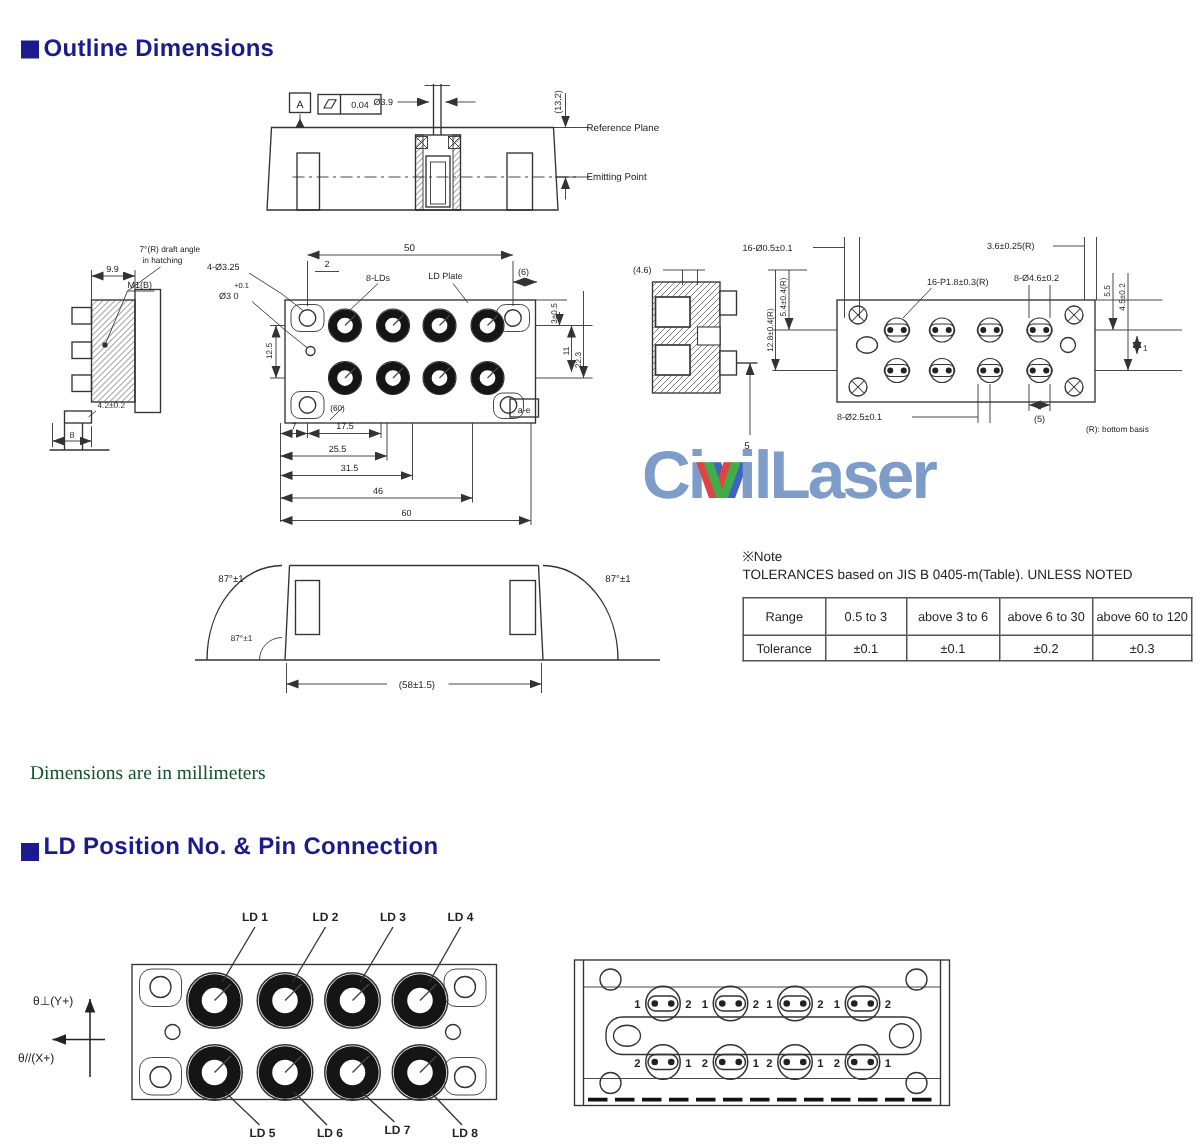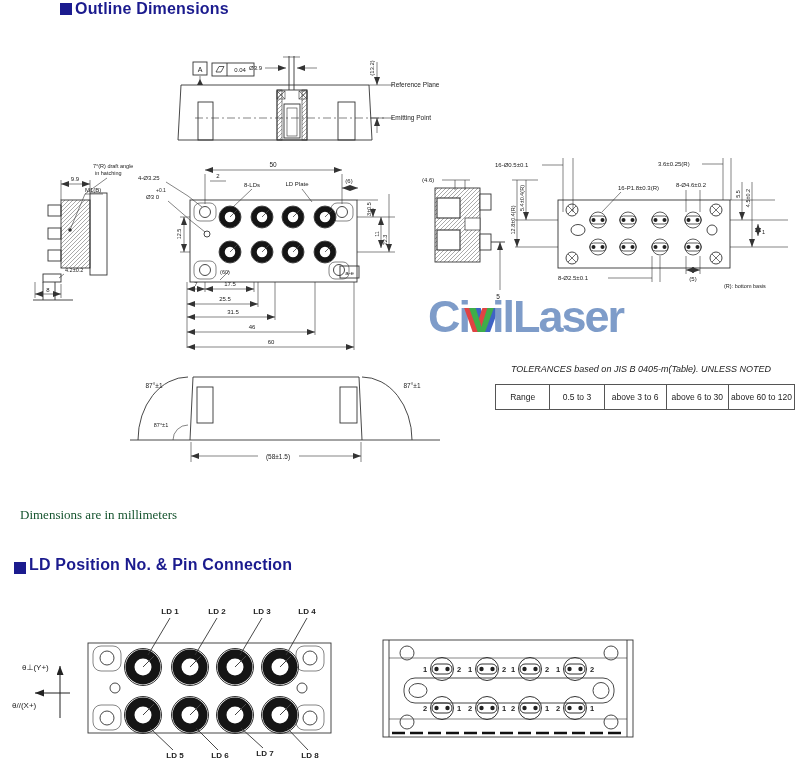--- a/index.html
+++ b/index.html
@@ -10,40 +10,40 @@
             font-size:16px;letter-spacing:0.2px;}
   .sec-bullet{width:12px;height:12px;background:#1b1b8e;display:inline-block;margin-right:1px;}
   .units{font-family:"Liberation Serif",serif;font-size:13px;color:#14532d;margin-top:24px;}
   
   .logo{font-weight:bold;font-size:45px;line-height:1;
         letter-spacing:-2px;color:#7e9cc9;white-space:nowrap;}
   .logo .v{color:#3fae49;text-shadow:-5px 0 0 #e04343,5px 0 0 #3e63c4;}
   
   .note{font-size:9px;color:#222;}
   .note .mark{margin:0 0 1px 0;}
-  .note .tl{margin:0 0 10px 16px;font-style:italic;}
+  .note .tl{margin:0 0 10px 0;}
   .note .cap{margin:0 0 1px 0;font-size:8.5px;}
   table.tol{border-collapse:collapse;font-size:8.5px;color:#222;}
   table.tol td{border:1px solid #555;text-align:center;vertical-align:middle;
                padding:1px 2px;height:14px;}
   table.tol tr.hd td{height:22px;}
   td.c0{width:50px;} td.c1{width:50px;} td.c2{width:58px;} td.c3{width:58px;} td.c4{width:62px;}
   
   svg{overflow:visible;}
   svg text{font-family:"Liberation Sans",sans-serif;fill:#222;}
   .ln{stroke:#333;fill:none;stroke-width:0.9;}
   .lt{stroke:#333;fill:none;stroke-width:0.6;}
   .cl{stroke:#333;fill:none;stroke-width:0.6;stroke-dasharray:8 3 2 3;}
 </style>
 </head>
 <body>
 
 <div id="canvas">
 
-  <div class="abs sec-head" style="left:14px;top:0;margin-left:46px;">
+  <div class="abs sec-head" style="left:14px;top:24px;">
     <span class="sec-bullet"></span>
     <span>Outline Dimensions</span>
   </div>
 
   <svg class="abs" style="left:165px;top:50px;" width="300" height="100" viewBox="0 0 300 100">
     <defs>
       <pattern id="hT" width="4" height="4" patternUnits="userSpaceOnUse">
         <path d="M0,4 L4,0" stroke="#555" stroke-width="0.5"></path>
       </pattern>
       <marker id="arT" markerWidth="9" markerHeight="8" refX="8" refY="3" orient="auto-start-reverse" markerUnits="userSpaceOnUse">
@@ -344,29 +344,37 @@
       <text x="203" y="131" font-size="6" text-anchor="middle">(5)</text>
       <text x="234" y="138" font-size="5.5">(R): bottom basis</text>
     </g>
   </svg>
 
   <div class="abs logo" style="left:428px;top:294px;">
     <span>Ci</span><span class="v">v</span><span>ilLaser</span>
   </div>
 
   <div class="abs note" style="left:495px;top:364px;width:300px;">
+    <p class="mark">※Note</p>
     <p class="tl">TOLERANCES based on JIS B 0405-m(Table). UNLESS NOTED</p>
     <table class="tol">
       <tbody>
           <tr class="hd">
         <td class="c0">Range</td>
         <td class="c1">0.5 to 3</td>
         <td class="c2">above 3 to 6</td>
         <td class="c3">above 6 to 30</td>
         <td class="c4">above 60 to 120</td>
+      </tr>
+      <tr>
+        <td>Tolerance</td>
+        <td>±0.1</td>
+        <td>±0.1</td>
+        <td>±0.2</td>
+        <td>±0.3</td>
       </tr>
     </tbody>
       </table>
   </div>
 
   <svg class="abs" style="left:125px;top:370px;" width="320" height="118" viewBox="0 0 320 118">
     <defs>
       <marker id="arD" markerWidth="9" markerHeight="8" refX="8" refY="3" orient="auto-start-reverse" markerUnits="userSpaceOnUse">
         <path d="M0,0 L8,3 L0,6 Z" fill="#333"></path>
       </marker>

